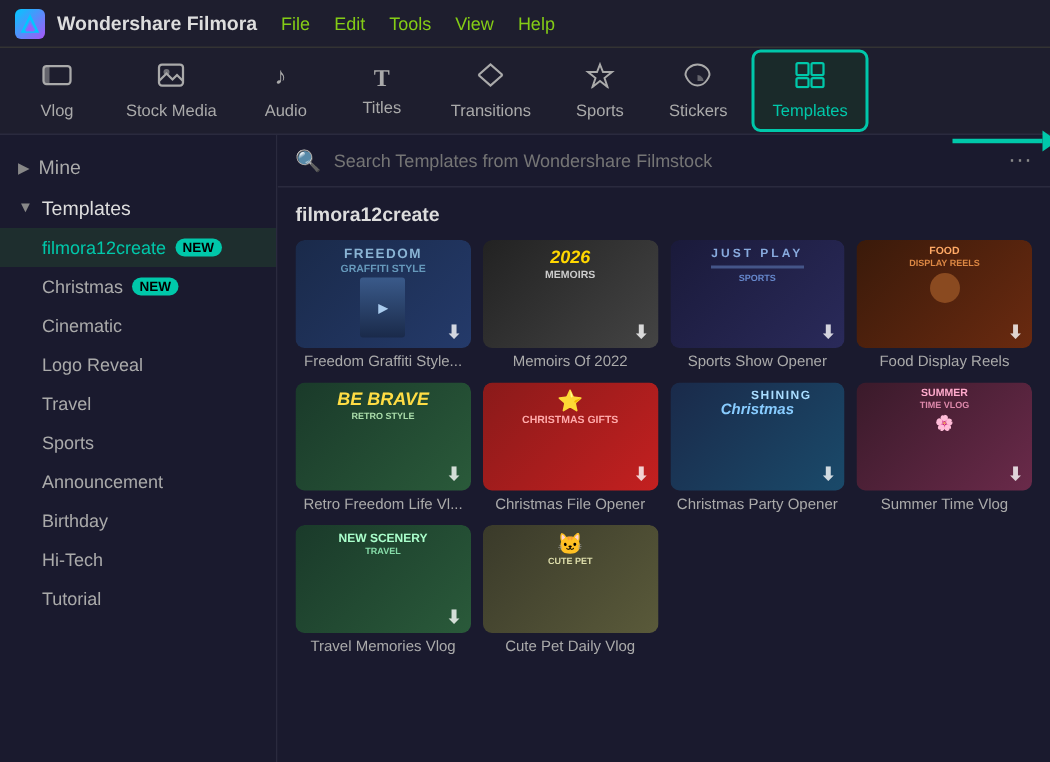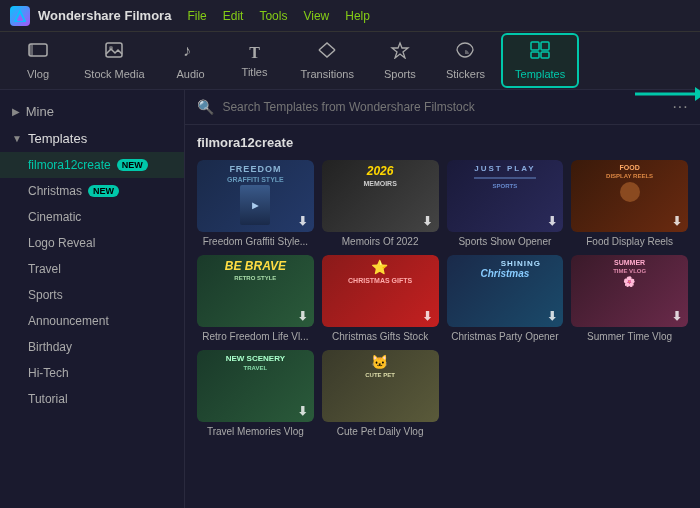--- a/index.html
+++ b/index.html
@@ -471,21 +471,21 @@
           </div>
 
           <div class="template-item">
             <div class="template-thumb xmas-thumb">
               <div style="text-align:center;padding:4px;">
                 <div style="font-size:14px;">⭐</div>
                 <div style="font-size:7px;color:#ffaaaa;margin-top:2px;">CHRISTMAS GIFTS</div>
               </div>
               <span class="download-icon">⬇</span>
             </div>
-            <div class="template-name">Christmas Gifts Stock</div>
+            <div class="template-name">Christmas File Opener</div>
           </div>
 
           <div class="template-item">
             <div class="template-thumb xmas-party-thumb">
               <div style="text-align:center;padding:4px;">
                 <div style="font-size:8px;color:#aaddff;letter-spacing:1px;margin-left:32px;">SHINING</div>
                 <div style="font-size:10px;color:#88ccff;font-style:italic;">Christmas</div>
               </div>
               <span class="download-icon">⬇</span>
             </div>

